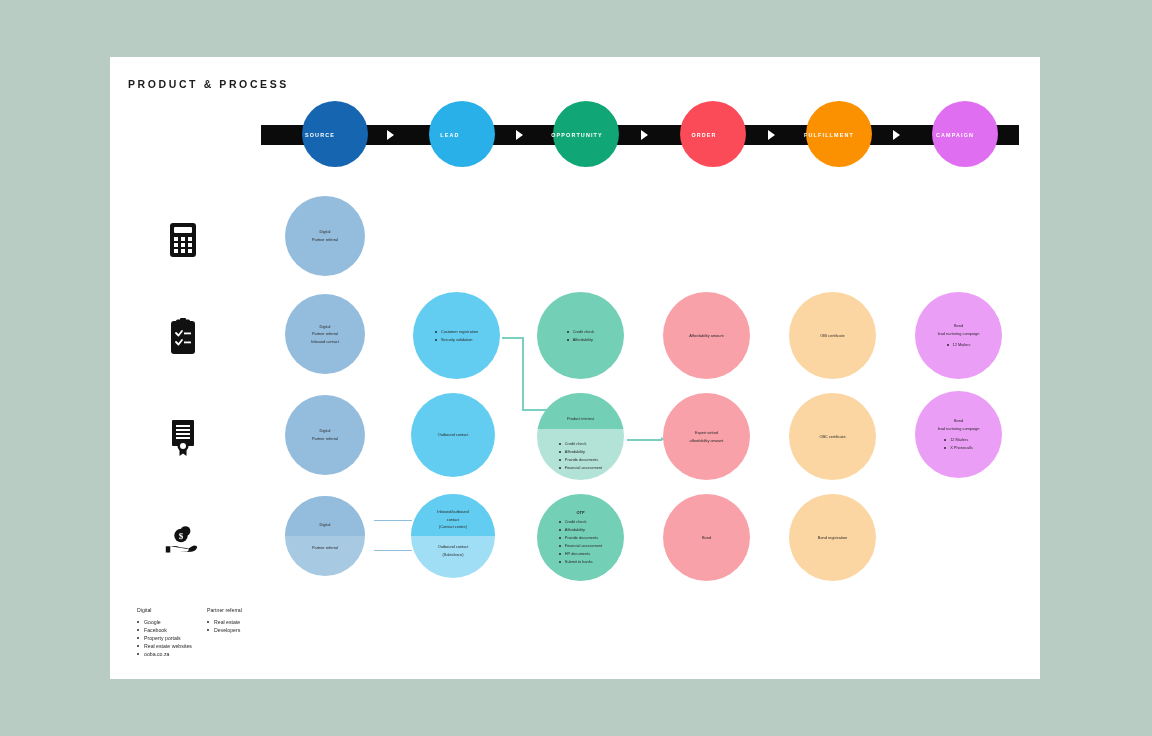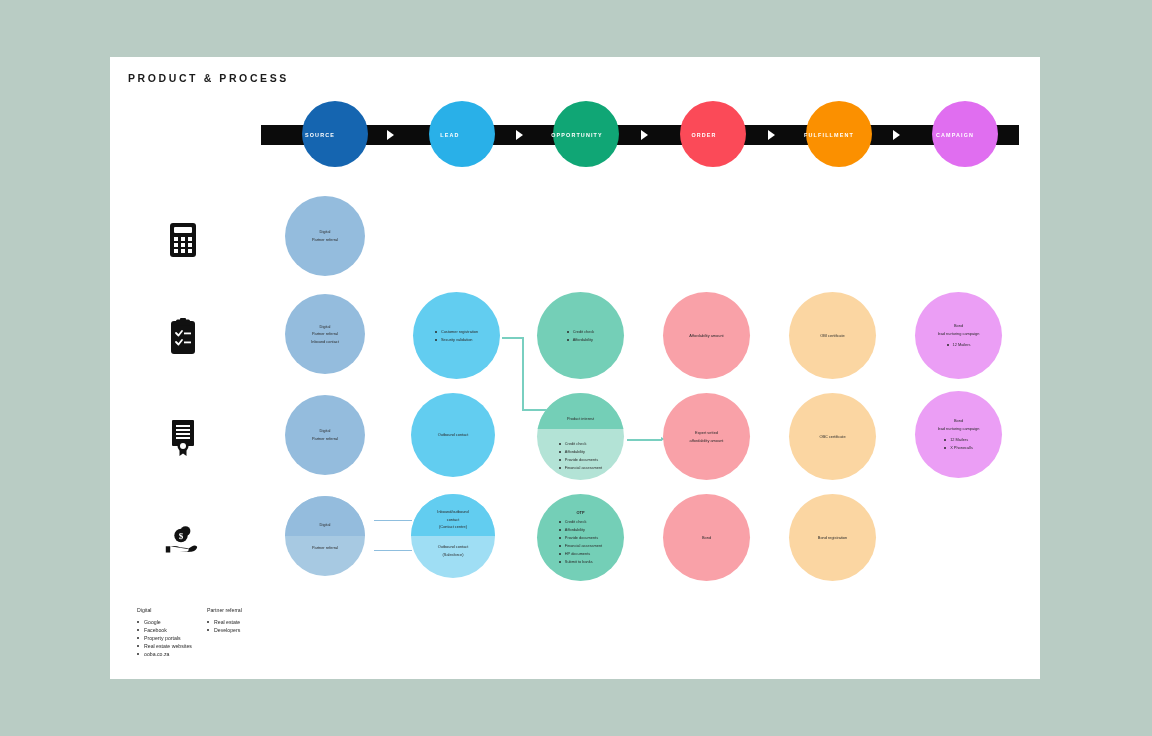--- a/index.html
+++ b/index.html
@@ -11,21 +11,21 @@
     overflow: hidden;
   }
   #board {
     position: absolute;
     left: 110px; top: 57px;
     width: 930px; height: 622px;
     background: #ffffff;
   }
   #title {
     position: absolute;
-    left: 18px; top: 15px;
+    left: 18px; top: 21px;
     font-size: 10.5px;
     font-weight: bold;
     letter-spacing: 2.6px;
     color: #1b1b1b;
   }
 
   
   #timeline {
     position: absolute;
     left: 151px; top: 68px;

